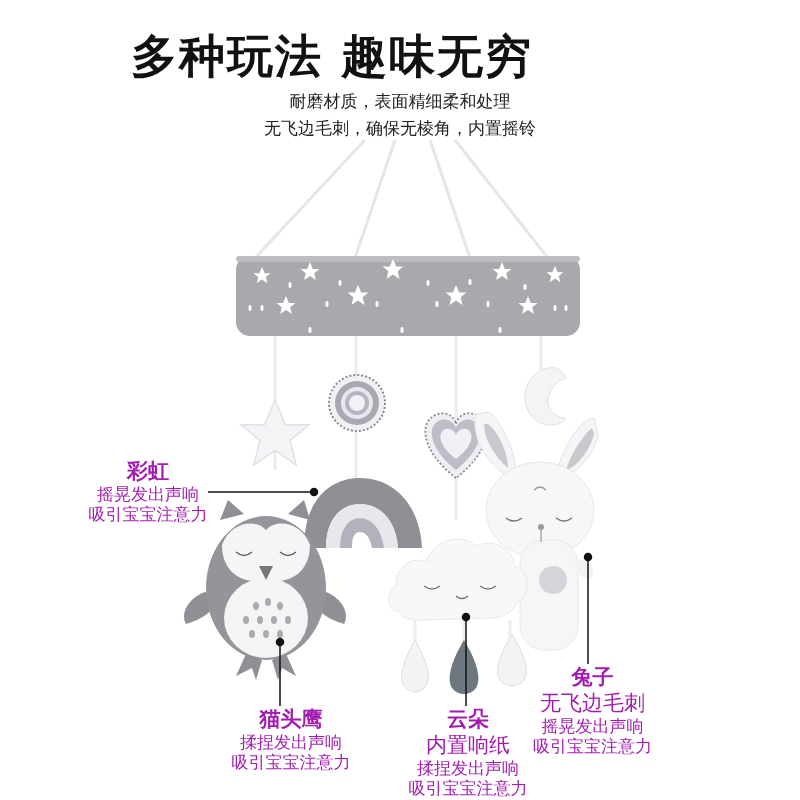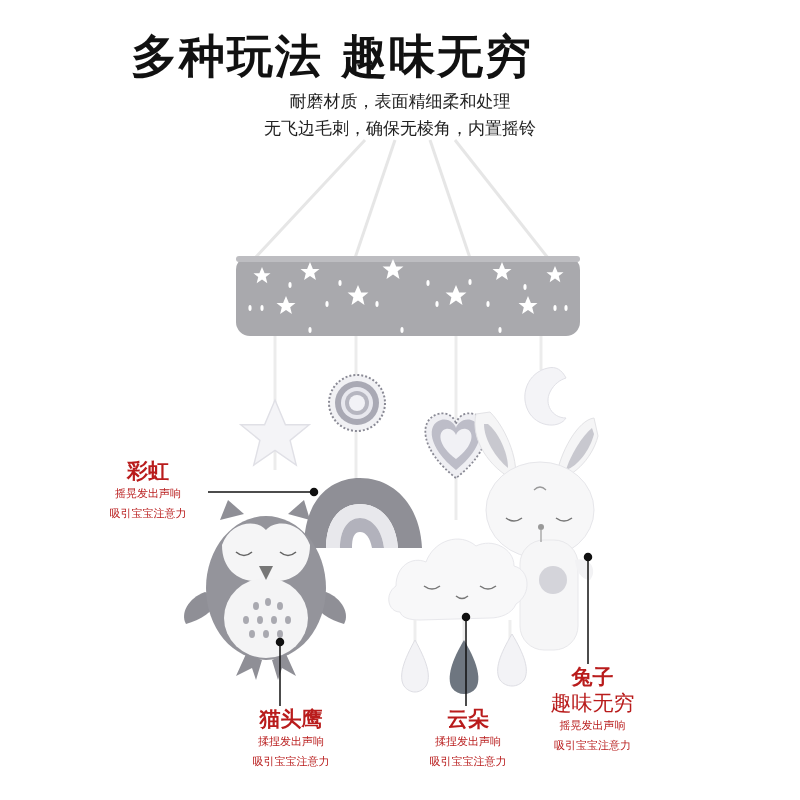--- a/index.html
+++ b/index.html
@@ -4,24 +4,24 @@
 <style>
   html, body { margin:0; padding:0; background:#ffffff; }
   body { width:800px; height:800px; position:relative; overflow:hidden;
          font-family:"DejaVu Sans", "Liberation Sans", sans-serif; color:#111; }
   .abs { position:absolute; }
   .title { left:0; width:664px; top:26px; text-align:center; font-size:46px; font-weight:bold; letter-spacing:2px; color:#111; }
   .sub { left:0; width:800px; text-align:center; font-size:17px; color:#222; }
   .sub1 { top:90px; }
   .sub2 { top:117px; }
   .scene { left:0; top:0; width:800px; height:800px; }
-  .label { text-align:center; color:#b91c1c; }
+  .label { text-align:center; color:#a21caf; }
   .label .l1 { font-size:21px; font-weight:bold; line-height:26px; }
   .label .l2 { font-size:21px; line-height:26px; }
-  .label .l3, .label .l4 { font-size:11px; line-height:20px; }
+  .label .l3, .label .l4 { font-size:17px; line-height:20px; }
   .lbl-rainbow { left:78px; top:458px; width:140px; }
   .lbl-owl { left:216px; top:706px; width:150px; }
   .lbl-cloud { left:408px; top:706px; width:120px; }
   .lbl-rabbit { left:530px; top:664px; width:125px; }
 </style>
 </head>
 <body>
 
 <div class="abs title">多种玩法 趣味无穷</div>
 <div class="abs sub sub1">耐磨材质，表面精细柔和处理</div>
@@ -180,22 +180,23 @@
 </div>
 
 <div class="abs label lbl-owl">
   <div class="l1">猫头鹰</div>
   <div class="l3">揉捏发出声响</div>
   <div class="l4">吸引宝宝注意力</div>
 </div>
 
 <div class="abs label lbl-cloud">
   <div class="l1">云朵</div>
+  <div class="l2">内置响纸</div>
   <div class="l3">揉捏发出声响</div>
   <div class="l4">吸引宝宝注意力</div>
 </div>
 
 <div class="abs label lbl-rabbit">
   <div class="l1">兔子</div>
-  <div class="l2">趣味无穷</div>
+  <div class="l2">无飞边毛刺</div>
   <div class="l3">摇晃发出声响</div>
   <div class="l4">吸引宝宝注意力</div>
 </div>
 
 </body></html>

